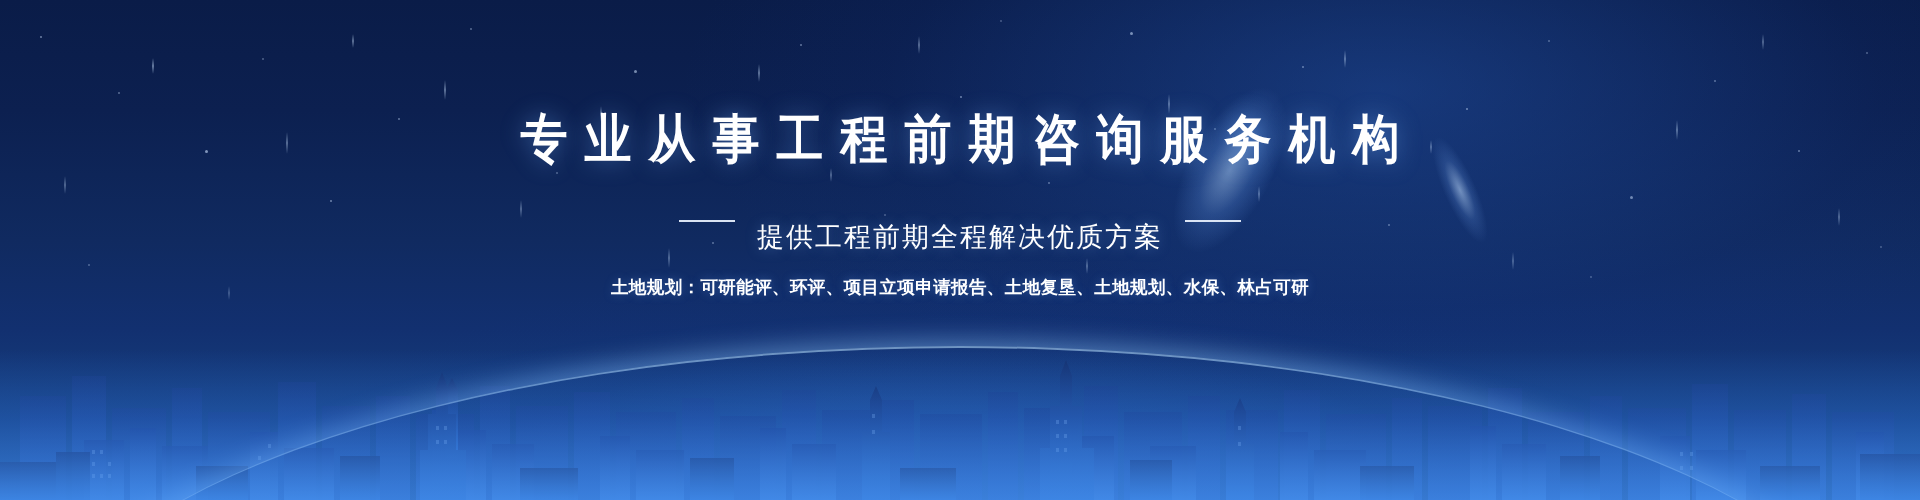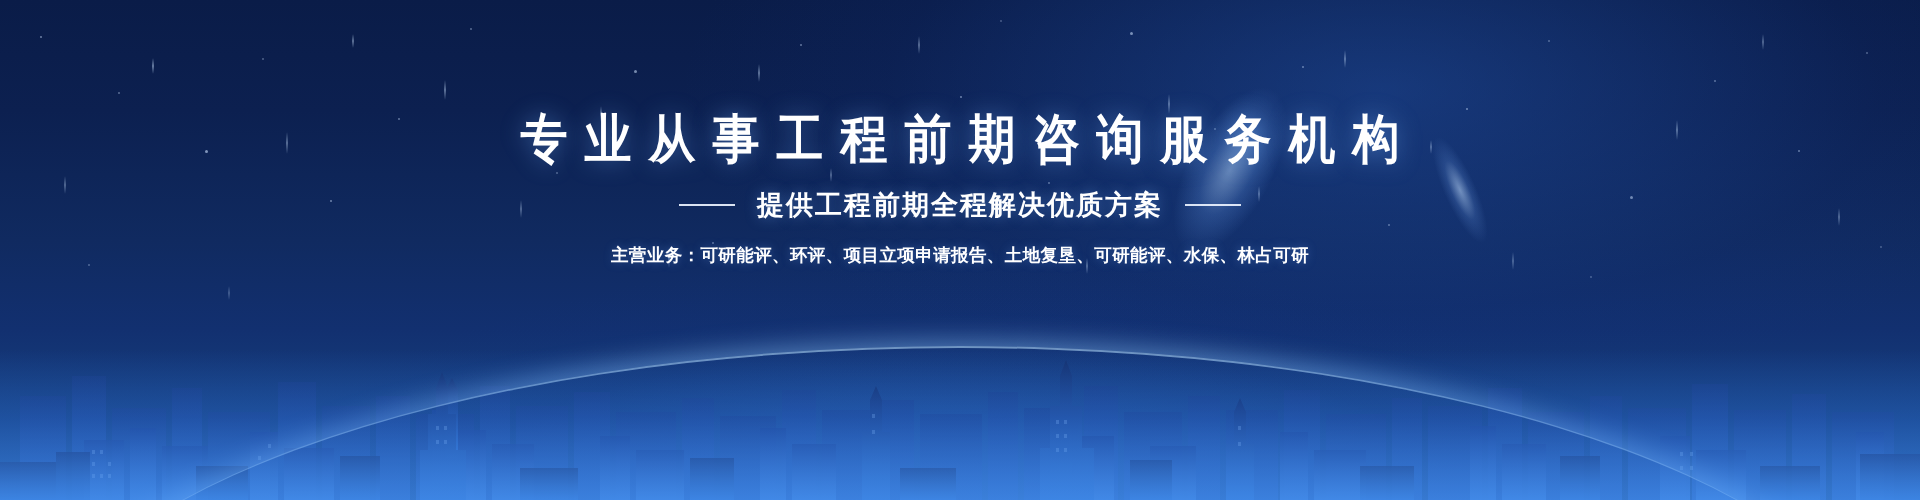--- a/index.html
+++ b/index.html
@@ -118,24 +118,25 @@
   }
   .dash {
     display: block;
     width: 56px;
     height: 2px;
     background: rgba(235,243,255,0.92);
   }
   .subtitle {
     color: #ffffff;
     font-size: 27px;
-    font-weight: 700;
+    font-weight: 400;
     letter-spacing: 2px;
     white-space: nowrap;
     text-shadow: 0 0 14px rgba(120,180,255,0.40);
+    margin-top: 32px;
   }
   .biz {
     margin-top: 20px;
     color: #ffffff;
     font-size: 17.5px;
     font-weight: 700;
     letter-spacing: 0.4px;
     white-space: nowrap;
     text-shadow: 0 0 10px rgba(110,170,255,0.35);
   }
@@ -351,16 +352,16 @@
   <div class="content">
 
     <div class="title">专业从事工程前期咨询服务机构</div>
 
     <div class="subtitle-row">
       <span class="dash"></span>
       <span class="subtitle">提供工程前期全程解决优质方案</span>
       <span class="dash"></span>
     </div>
 
-    <div class="biz">主营业务：可研能评、环评、项目立项申请报告、土地复垦、可研能评、水保、林占可研</div>
+    <div class="biz">土地规划：可研能评、环评、项目立项申请报告、土地复垦、土地规划、水保、林占可研</div>
   </div>
 
 </div>
 
 </body></html>

